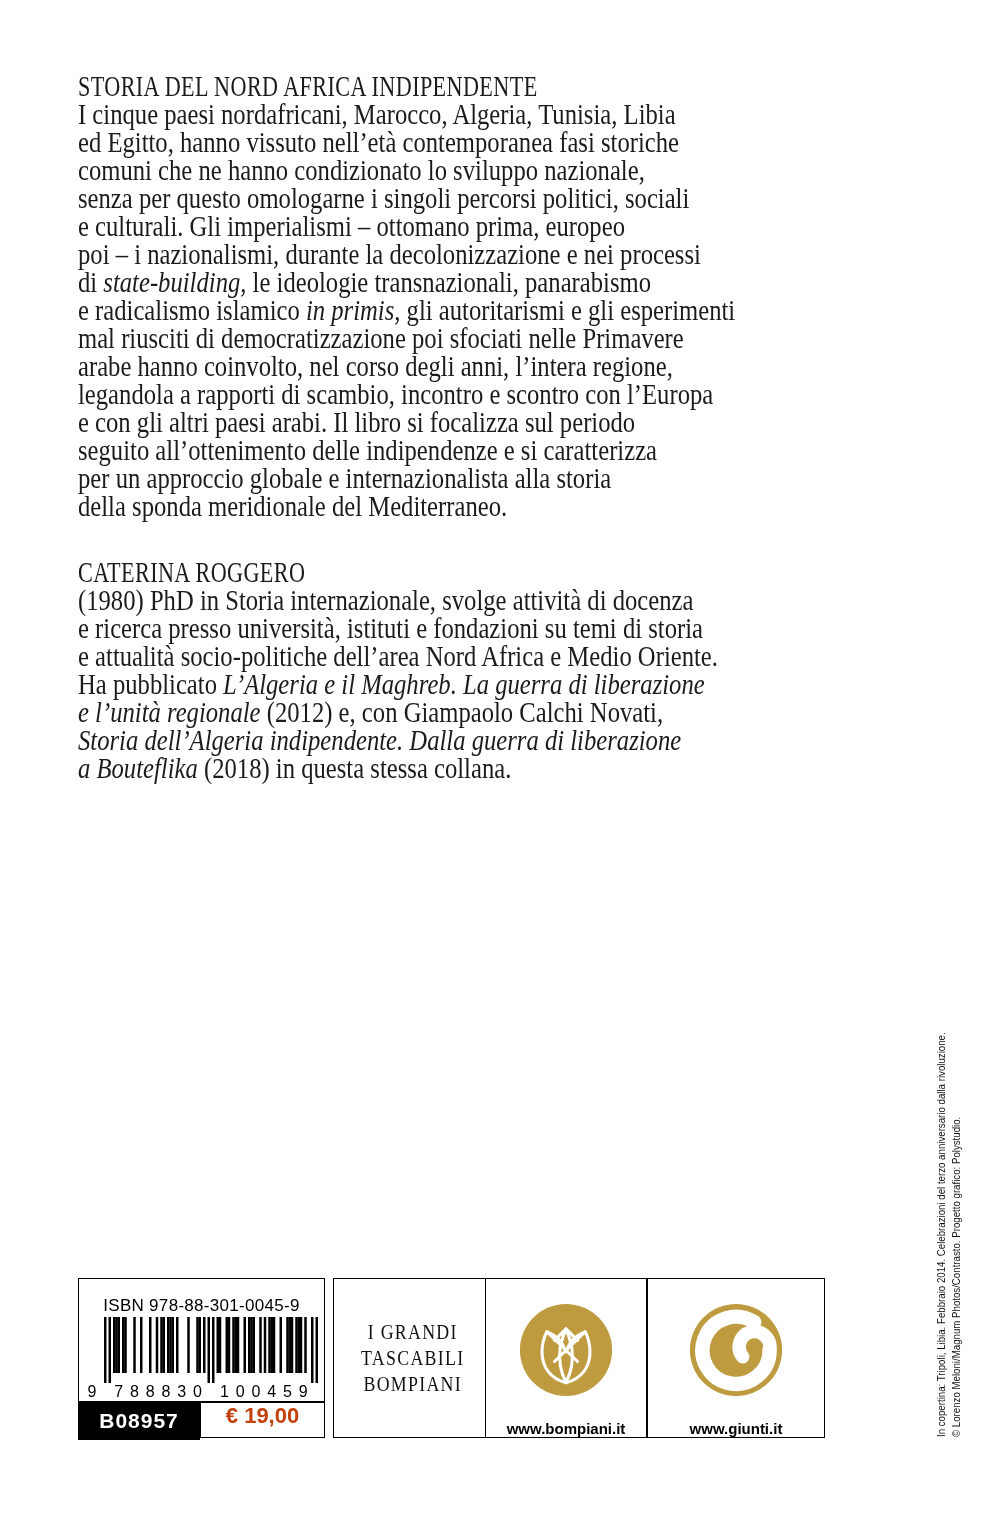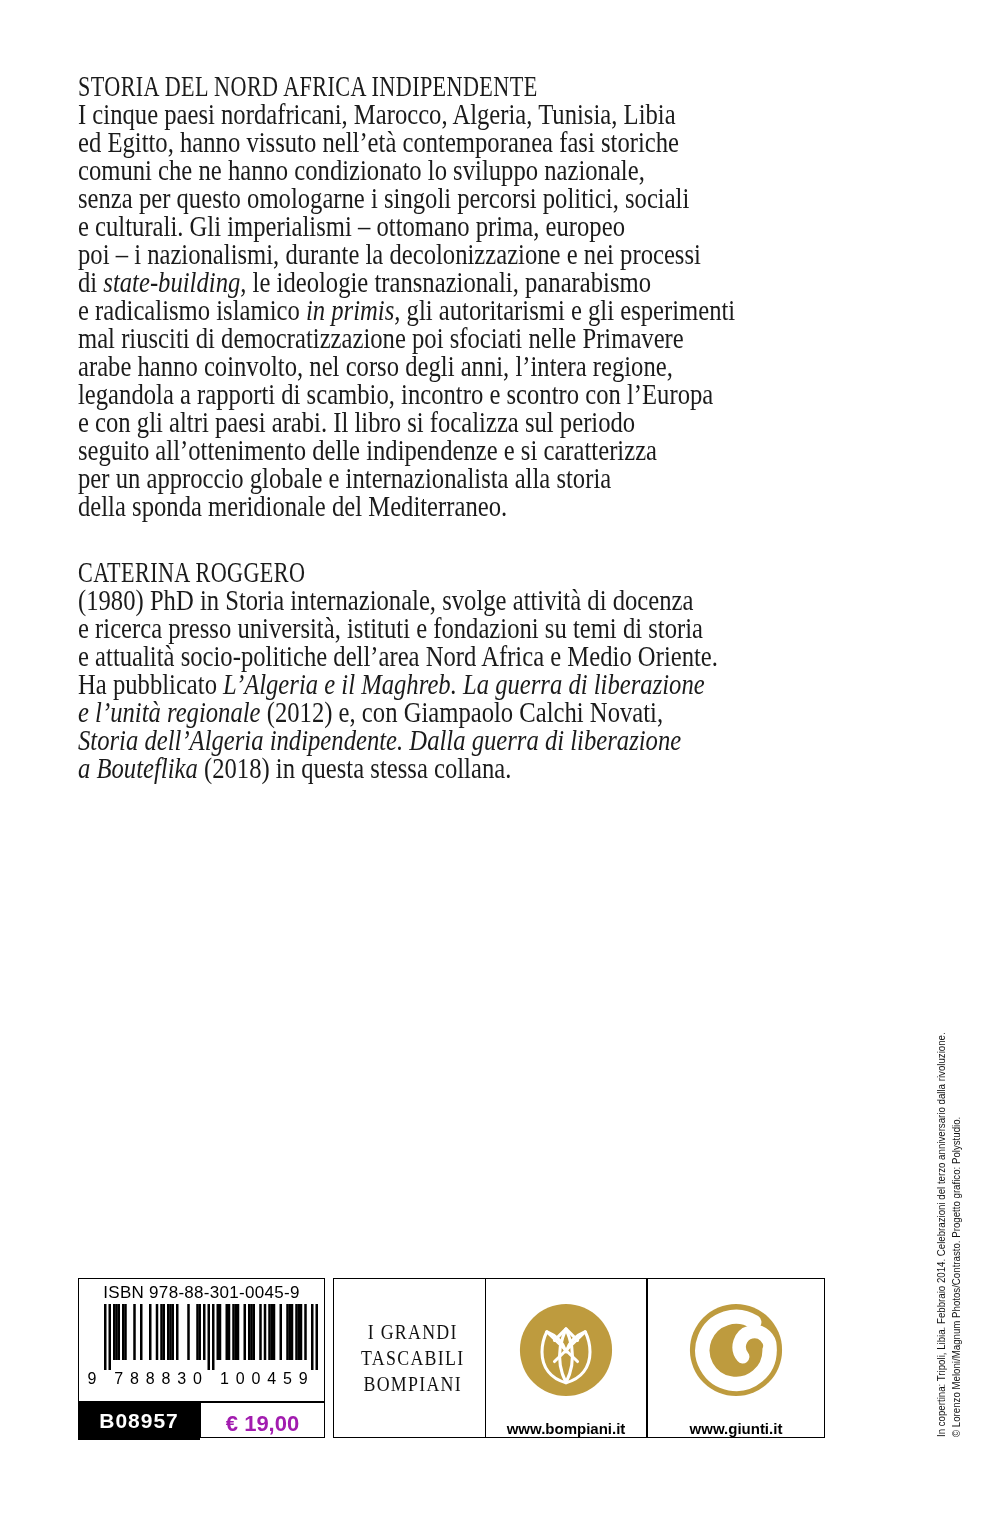--- a/index.html
+++ b/index.html
@@ -12,26 +12,26 @@
              transform:scaleX(.85);transform-origin:0 0;}
   #synopsis-block{top:72px;}
   #author-block{top:558px;}
   .caps{margin:0;font-size:29px;font-weight:normal;letter-spacing:.5px;
         transform:scaleX(.9);transform-origin:0 0;}
   .it{font-style:italic;}
 
   
   .fbox{position:absolute;box-sizing:border-box;background:#fff;border:1.5px solid #000;}
   #barcode-box{left:78px;top:1278px;width:247px;height:124px;text-align:center;}
-  .isbn{font:17px/22px "Liberation Sans",sans-serif;letter-spacing:.3px;margin-top:3px;color:#000;}
+  .isbn{font:17px/22px "Liberation Sans",sans-serif;letter-spacing:.3px;margin-top:16px;color:#000;}
   #codebox{position:absolute;left:78px;top:1402px;width:122px;height:38px;background:#000;
            display:flex;align-items:center;justify-content:center;
            font:bold 21px "Liberation Sans",sans-serif;color:#fff;letter-spacing:1px;box-sizing:border-box;}
-  #pricebox{left:200px;top:1402px;width:125px;height:36px;display:flex;align-items:flex-end;justify-content:center;
-            font:bold 22px "Liberation Sans",sans-serif;color:#a21caf;}
+  #pricebox{left:200px;top:1402px;width:125px;height:36px;display:flex;align-items:flex-start;justify-content:center;
+            font:bold 22px "Liberation Sans",sans-serif;color:#c2410c;}
   #seriesbox{left:333px;top:1278px;width:160px;height:160px;display:flex;align-items:center;justify-content:center;}
   .series-inner{transform:scaleX(.85);text-align:center;
                 font:21px/26px "Liberation Serif",serif;letter-spacing:1.5px;color:#111;}
   .logobox{top:1278px;width:162px;height:160px;display:flex;flex-direction:column;align-items:center;}
   #bompiani-box{left:485px;}
   #giunti-box{left:647px;width:178px;}
   .logobox svg{margin-top:23px;}
   .url{margin-top:auto;font:bold 15px "Liberation Sans",sans-serif;color:#000;}
 
   

